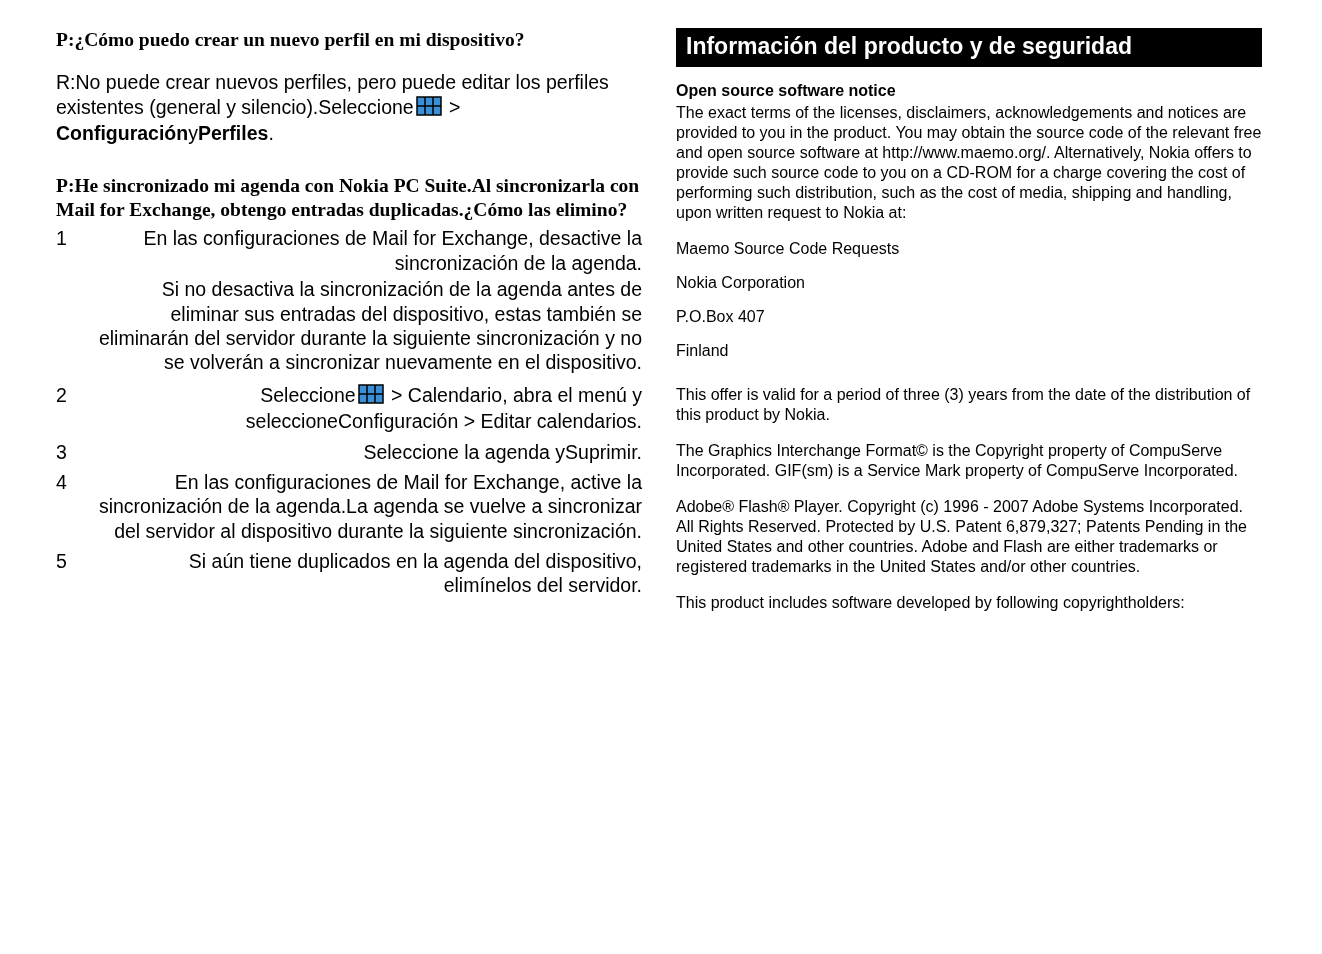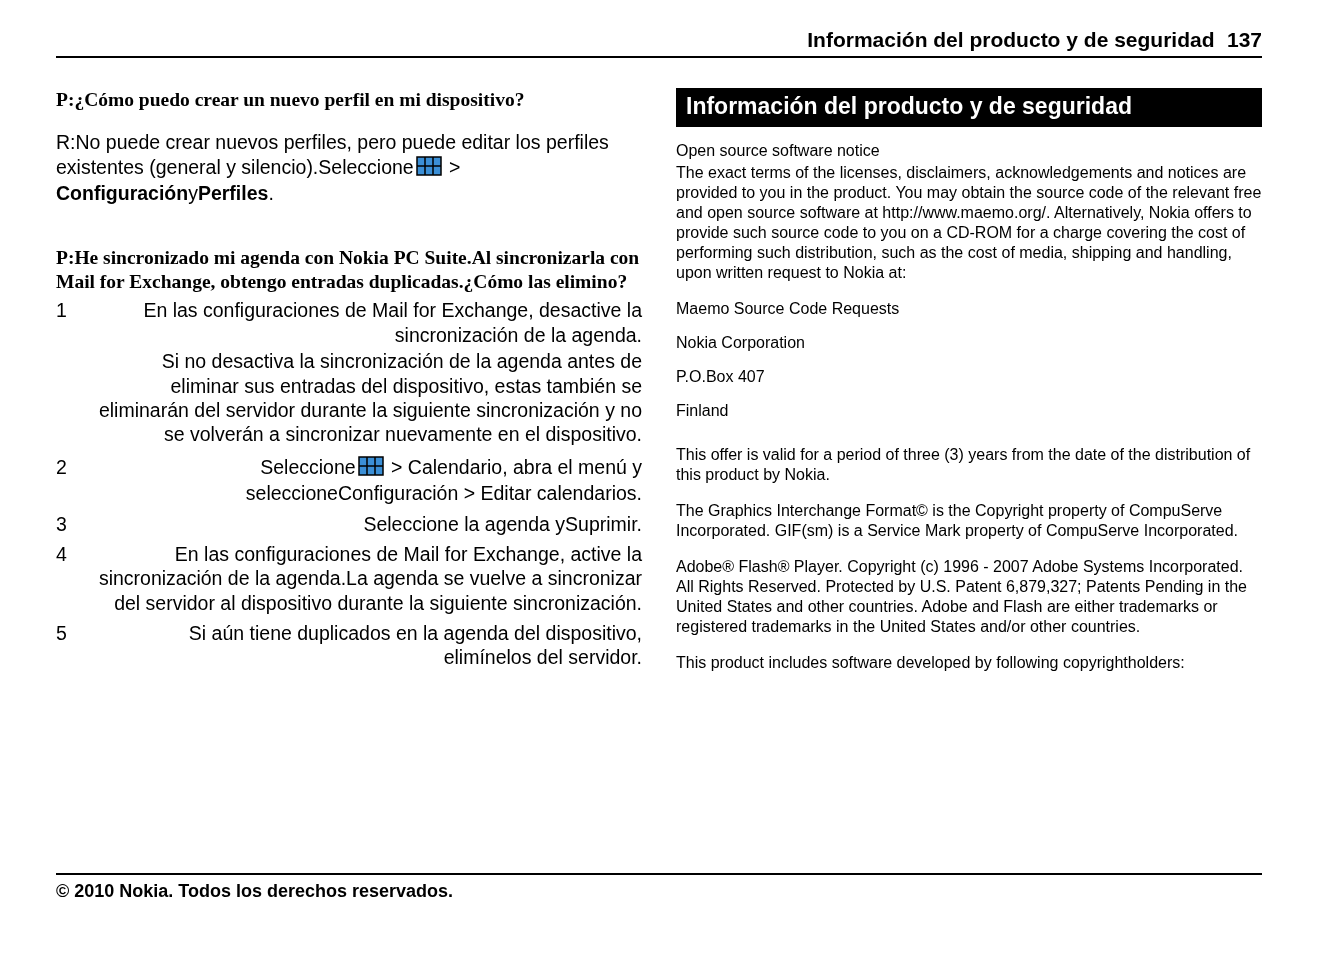--- a/index.html
+++ b/index.html
@@ -46,21 +46,21 @@
   .col-right {
     font-size: 16px;
     line-height: 1.25;
   }
   .q-heading {
     font-weight: 700;
     margin-bottom: 18px;
     font-family: Liberation Serif, serif;
   }
   .answer {
-    margin-bottom: 40px;
+    margin-bottom: 28px;
   }
   .answer .bold {
     font-weight: 700;
   }
   .grid-icon {
     display: inline-block;
     vertical-align: middle;
     margin: 0 2px;
   }
   ol.steps {
@@ -84,21 +84,21 @@
   }
   .section-title-bar {
     background: #000;
     color: #fff;
     font-size: 23px;
     font-weight: 700;
     padding: 4px 10px 6px 10px;
     margin-bottom: 14px;
   }
   .notice-heading {
-    font-weight: 400;
+    font-weight: 700;
     font-size: 16px;
     margin-bottom: 2px;
   }
   .para {
     margin-bottom: 16px;
   }
   .addr {
     margin-bottom: 14px;
   }
   .footer {
@@ -110,24 +110,20 @@
     padding-top: 6px;
     font-size: 18px;
     font-weight: 700;
   }
 </style>
 </head>
 <body>
 
 <div class="page">
 
-  <div class="header-line">
-    <span class="header-title">Información del producto y de seguridad</span>
-    <span>137</span>
-  </div>
 
   <div class="columns">
 
     <div class="col col-left">
 
       <div class="q-heading">
         <span>P:</span><span>¿Cómo puedo crear un nuevo perfil en mi dispositivo?</span>
       </div>
 
       <div class="answer">
@@ -197,15 +193,14 @@
       <div class="addr" style="margin-bottom:24px;">Finland</div>
 
       <div class="para">This offer is valid for a period of three (3) years from the date of the distribution of this product by Nokia.</div>
       <div class="para">The Graphics Interchange Format© is the Copyright property of CompuServe Incorporated. GIF(sm) is a Service Mark property of CompuServe Incorporated.</div>
       <div class="para">Adobe® Flash® Player. Copyright (c) 1996 - 2007 Adobe Systems Incorporated. All Rights Reserved. Protected by U.S. Patent 6,879,327; Patents Pending in the United States and other countries. Adobe and Flash are either trademarks or registered trademarks in the United States and/or other countries.</div>
       <div class="para">This product includes software developed by following copyrightholders:</div>
     </div>
 
   </div>
 
-  <div class="footer">© 2010 Nokia. Todos los derechos reservados.</div>
 
 </div>
 
 </body></html>

